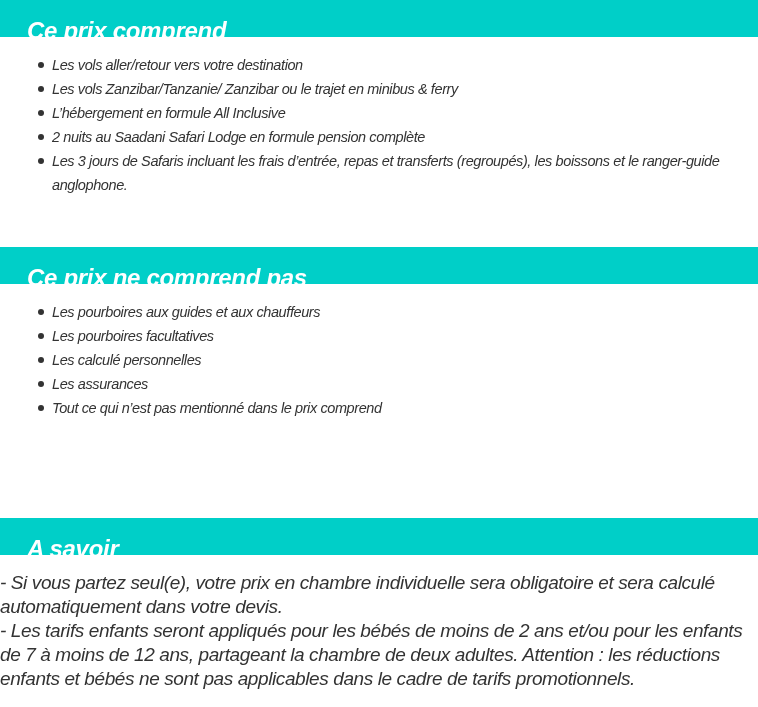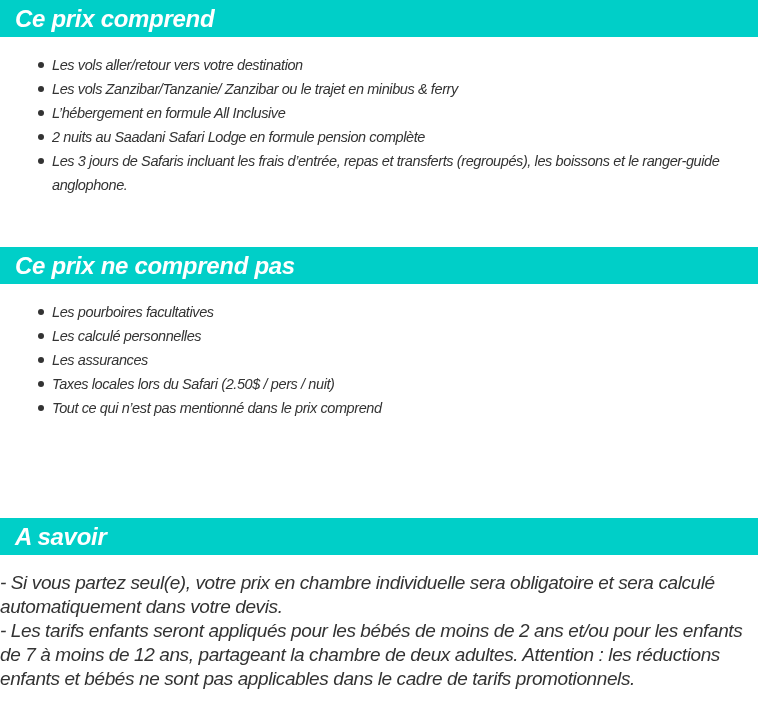--- a/index.html
+++ b/index.html
@@ -18,21 +18,21 @@
     .section-header {
       position: absolute;
       left: 0;
       width: 758px;
       height: 37px;
       background: #00cfc8;
       box-sizing: border-box;
       padding-left: 15px;
     }
     .section-header h2 {
-      margin: 0;
+      margin: 12px;
       font-size: 24px;
       font-style: italic;
       font-weight: bold;
       color: #ffffff;
       line-height: 37px;
       letter-spacing: -0.3px;
     }
     ul.bullets {
       position: absolute;
       left: 12px;
@@ -87,24 +87,24 @@
   <li>Les vols Zanzibar/Tanzanie/ Zanzibar ou le trajet en minibus &amp; ferry</li>
   <li>L’hébergement en formule All Inclusive</li>
   <li>2 nuits au Saadani Safari Lodge en formule pension complète</li>
   <li>Les 3 jours de Safaris incluant les frais d’entrée, repas et transferts (regroupés), les boissons et le ranger-guide anglophone.</li>
 </ul>
 
 <div class="section-header" style="top:247px;">
   <h2>Ce prix ne comprend pas</h2>
 </div>
 <ul class="bullets" style="top:300px;">
+  <li>Les pourboires aux guides et aux chauffeurs</li>
   <li>Les pourboires facultatives</li>
   <li>Les calculé personnelles</li>
   <li>Les assurances</li>
-  <li>Taxes locales lors du Safari (2.50$ / pers / nuit)</li>
   <li>Tout ce qui n’est pas mentionné dans le prix comprend</li>
 </ul>
 
 <div class="section-header" style="top:518px;">
   <h2>A savoir</h2>
 </div>
 <div class="savoir-text">
   <p>- Si vous partez seul(e), votre prix en chambre individuelle sera obligatoire et sera calculé automatiquement dans votre devis.</p>
   <p>- Les tarifs enfants seront appliqués pour les bébés de moins de 2 ans et/ou pour les enfants de 7 à moins de 12 ans, partageant la chambre de deux adultes. Attention : les réductions enfants et bébés ne sont pas applicables dans le cadre de tarifs promotionnels.</p>
 </div>

